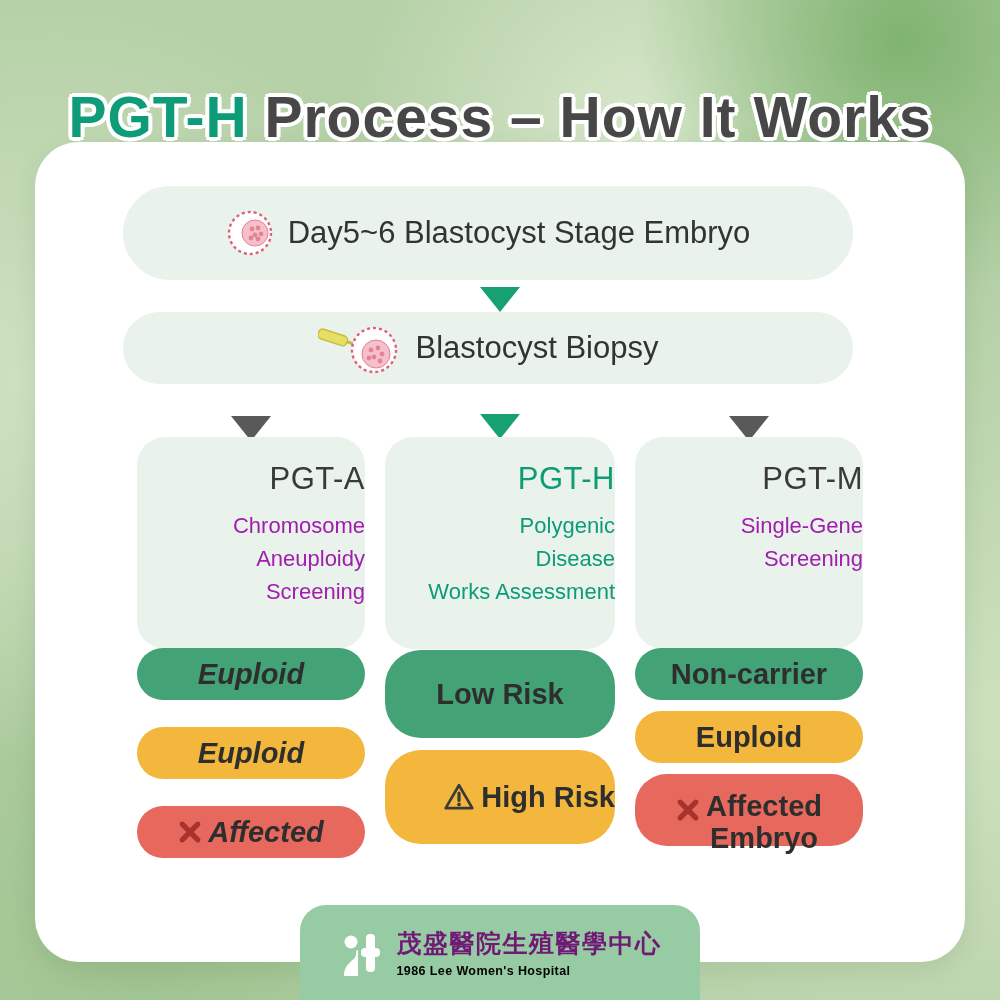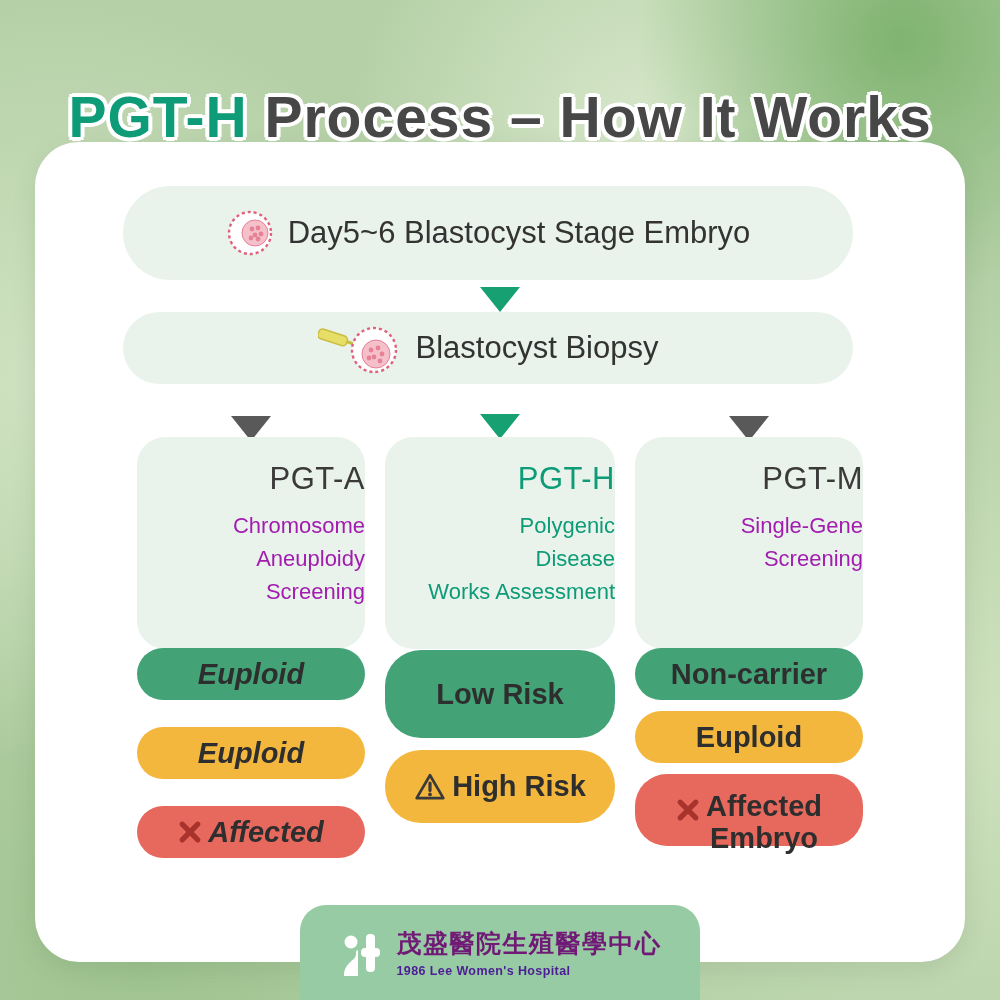--- a/index.html
+++ b/index.html
@@ -71,31 +71,31 @@
 
   .pill {
     display: flex; align-items: center; justify-content: center; gap: 6px;
     font-size: 29px; font-weight: 600; color: #2e2e2e; border-radius: 32px;
   }
   .pill.good { background: #43a377; }
   .pill.warn { background: #f2b73c; }
   .pill.bad  { background: #e7695d; }
   .pill-s  { height: 52px; }
   .pill-l  { height: 88px; border-radius: 36px; }
-  .pill-xl { height: 73px; border-radius: 36px; }
+  .pill-xl { height: 94px; border-radius: 36px; justify-content: flex-end; }
   .pill-m  { height: 72px; border-radius: 32px; }
   .two-line { white-space: pre-line; line-height: 1.12; text-align: center; margin-top: 24px; }
 
   .footer {
     position: absolute; left: 300px; top: 905px; width: 400px; height: 95px;
     background: #97cba4; border-radius: 26px 26px 0 0;
     display: flex; align-items: center; justify-content: center; gap: 12px;
   }
   .org     { font-size: 25px; font-weight: 700; color: #701a75; letter-spacing: 1.5px; }
-  .org-sub { margin-top: 4px; font-size: 12.5px; font-weight: 600; color: #4c1d95; letter-spacing: .4px; }
+  .org-sub { margin-top: 4px; font-size: 12.5px; font-weight: 600; color: #000000; letter-spacing: .4px; }
 </style>
 </head>
 <body>
 
 <div class="stage">
 
   <div class="card"></div>
 
   <h1 class="title"><span class="t-green">PGT-H</span><span class="t-dark"> Process – How It Works</span></h1>
 

